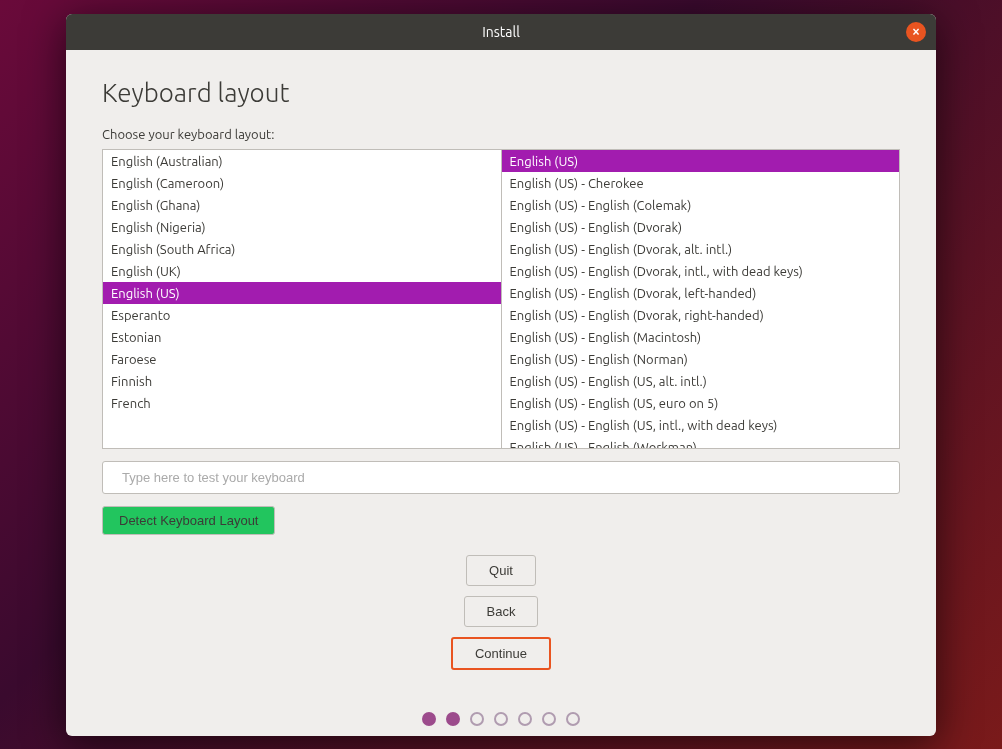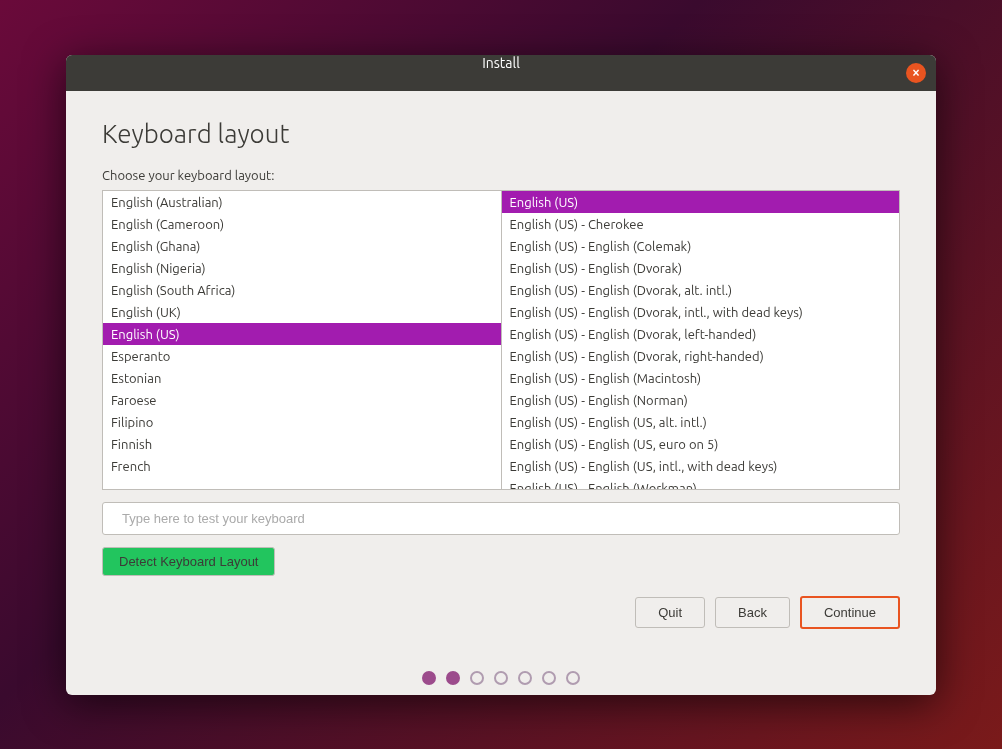--- a/index.html
+++ b/index.html
@@ -20,21 +20,21 @@
       background: #f0eeec;
       border-radius: 6px;
       box-shadow: 0 8px 40px rgba(0,0,0,0.6);
       overflow: hidden;
     }
 
     .titlebar {
       background: #3c3b37;
       height: 36px;
       display: flex;
-      align-items: flex-start;
+      align-items: center;
       justify-content: center;
       position: relative;
     }
 
     .titlebar-title {
       color: #ffffff;
       font-size: 14px;
       font-weight: 400;
     }
 
@@ -130,20 +130,21 @@
       cursor: pointer;
       color: #3c3b37;
     }
 
     .footer-buttons {
       display: flex;
       justify-content: flex-end;
       align-items: center;
       gap: 10px;
       margin-top: 20px;
+      flex-direction: column;
     }
 
     .btn {
       padding: 7px 22px;
       border-radius: 3px;
       font-size: 13px;
       cursor: pointer;
       border: 1px solid #c0bdb8;
       background: #f0eeec;
       color: #3c3b37;
@@ -209,21 +210,20 @@
           <div class="list-item">English (Australian)</div>
           <div class="list-item">English (Cameroon)</div>
           <div class="list-item">English (Ghana)</div>
           <div class="list-item">English (Nigeria)</div>
           <div class="list-item">English (South Africa)</div>
           <div class="list-item">English (UK)</div>
           <div class="list-item selected">English (US)</div>
           <div class="list-item">Esperanto</div>
           <div class="list-item">Estonian</div>
           <div class="list-item">Faroese</div>
-          <div class="list-item">Filipino</div>
           <div class="list-item">Finnish</div>
           <div class="list-item">French</div>
         </div>
       <div class="list-right" id="right-list">
           <div class="list-item selected">English (US)</div>
           <div class="list-item">English (US) - Cherokee</div>
           <div class="list-item">English (US) - English (Colemak)</div>
           <div class="list-item">English (US) - English (Dvorak)</div>
           <div class="list-item">English (US) - English (Dvorak, alt. intl.)</div>
           <div class="list-item">English (US) - English (Dvorak, intl., with dead keys)</div>

